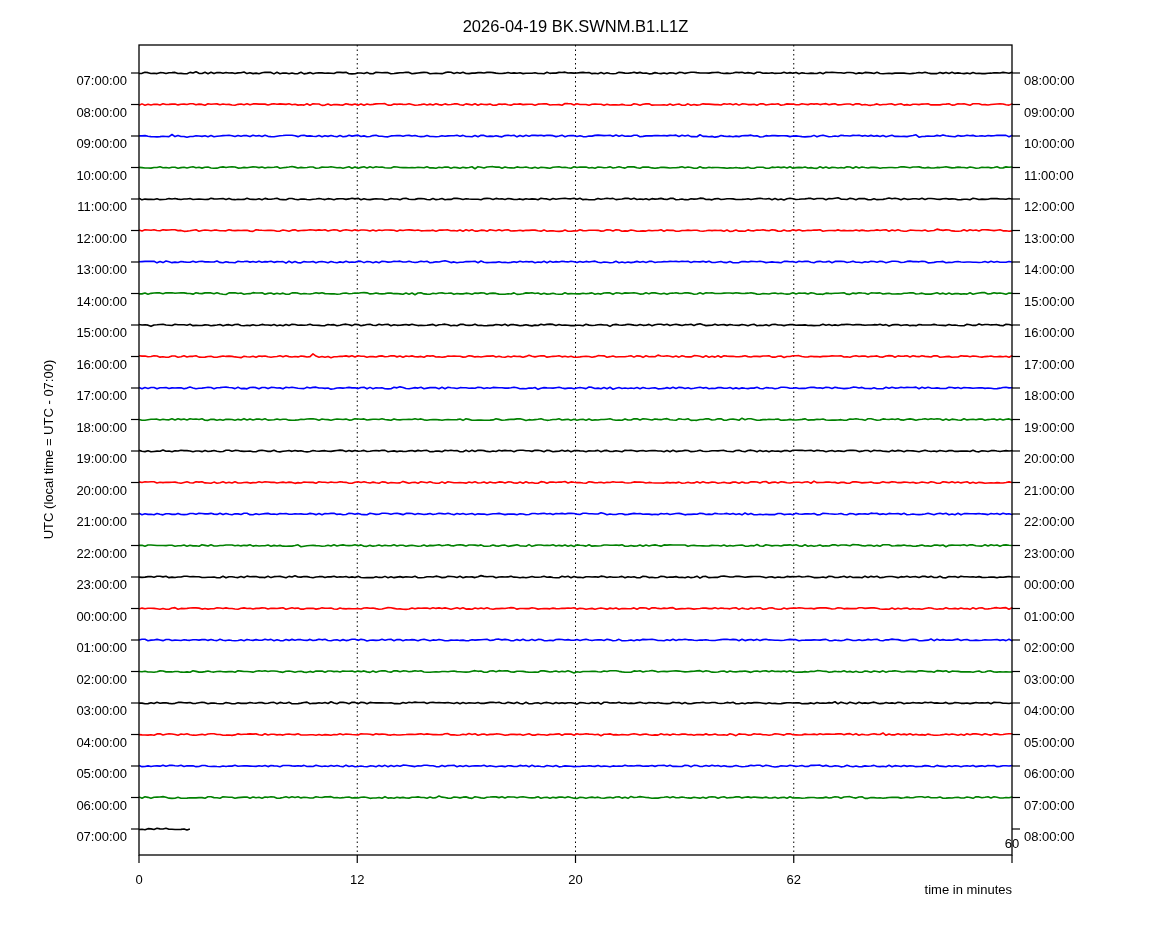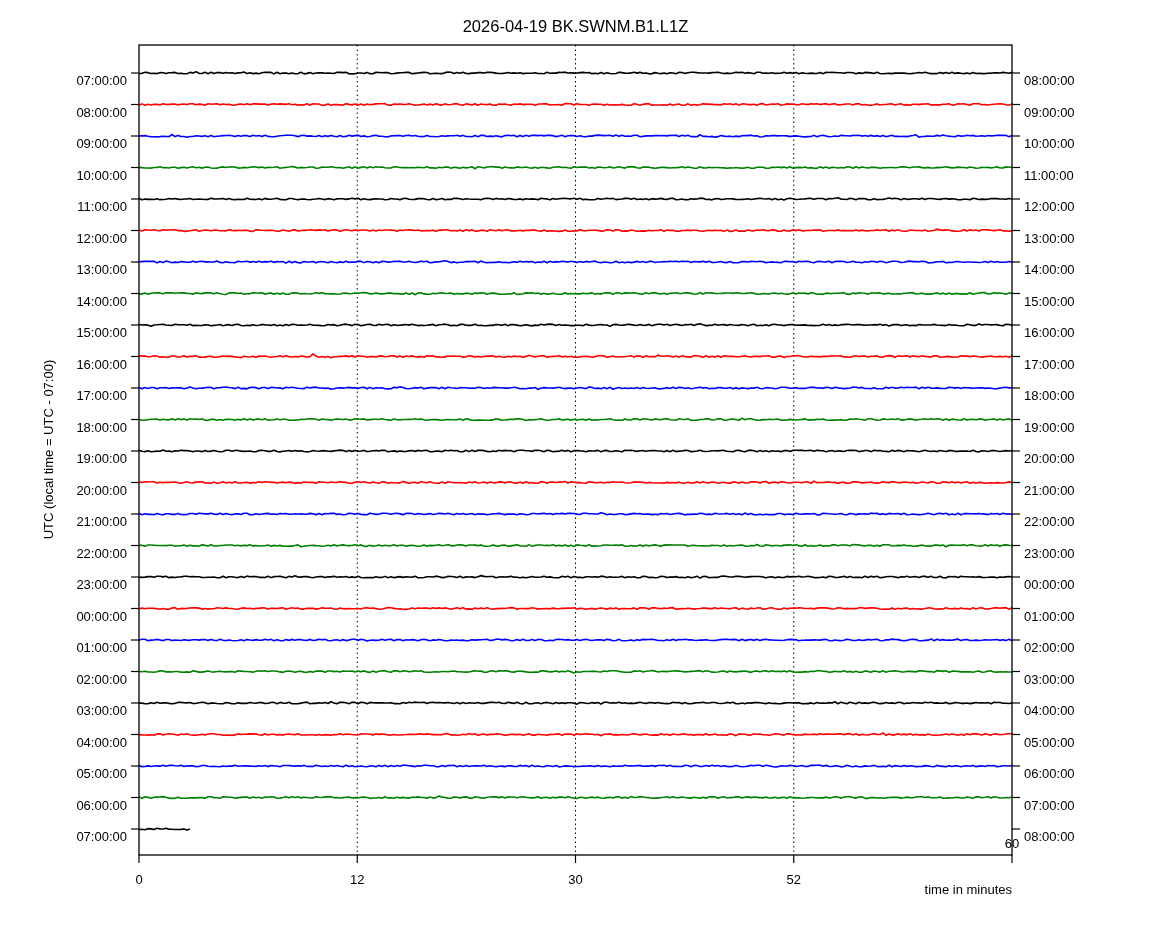--- a/index.html
+++ b/index.html
@@ -176,17 +176,17 @@
       <div class="lbl ticklabel left" style="left: 0px; width: 127px; top: 726.5px;">04:00:00</div>
       <div class="lbl ticklabel right" style="left: 1024px; width: 90px; top: 726.5px;">05:00:00</div>
       <div class="lbl ticklabel left" style="left: 0px; width: 127px; top: 758px;">05:00:00</div>
       <div class="lbl ticklabel right" style="left: 1024px; width: 90px; top: 758px;">06:00:00</div>
       <div class="lbl ticklabel left" style="left: 0px; width: 127px; top: 789.5px;">06:00:00</div>
       <div class="lbl ticklabel right" style="left: 1024px; width: 90px; top: 789.5px;">07:00:00</div>
       <div class="lbl ticklabel left" style="left: 0px; width: 127px; top: 821px;">07:00:00</div>
       <div class="lbl ticklabel right" style="left: 1024px; width: 90px; top: 821px;">08:00:00</div>
       <div class="lbl ticklabel xtick" style="left: 109px; width: 60px; top: 864px;">0</div>
       <div class="lbl ticklabel xtick" style="left: 327.25px; width: 60px; top: 864px;">12</div>
-      <div class="lbl ticklabel xtick" style="left: 545.5px; width: 60px; top: 864px;">30</div>
-      <div class="lbl ticklabel xtick" style="left: 763.75px; width: 60px; top: 864px;">52</div>
+      <div class="lbl ticklabel xtick" style="left: 545.5px; width: 60px; top: 864px;">20</div>
+      <div class="lbl ticklabel xtick" style="left: 763.75px; width: 60px; top: 864px;">62</div>
       <div class="lbl ticklabel xtick" style="left: 982px; width: 60px; top: 828px;">60</div>
     </div>
 </div>
 
 </body></html>

